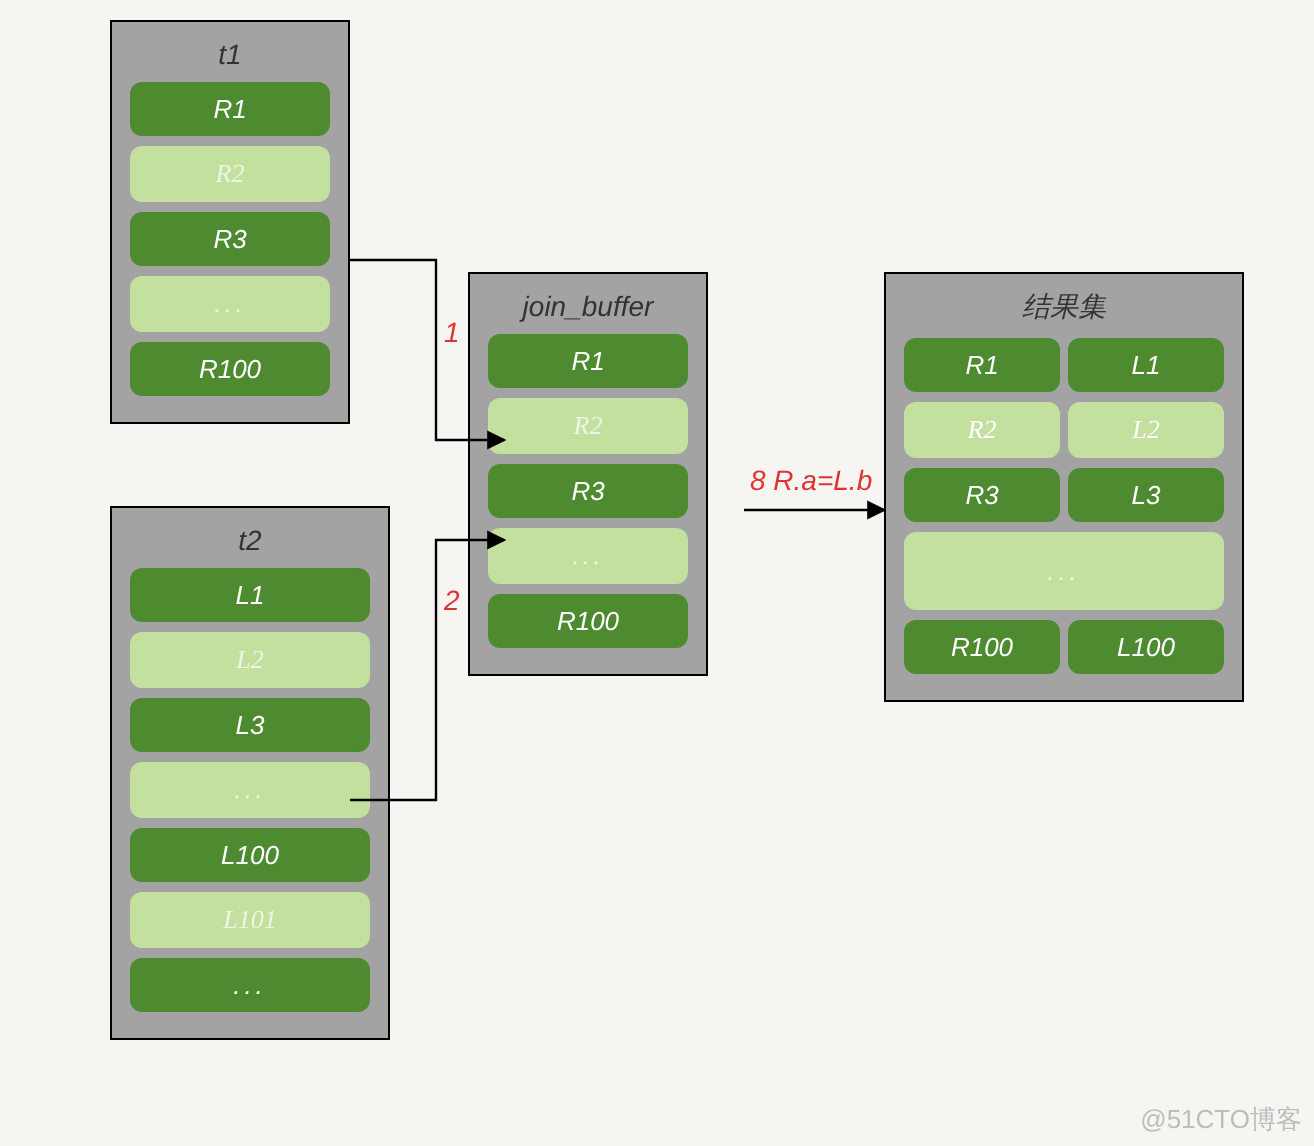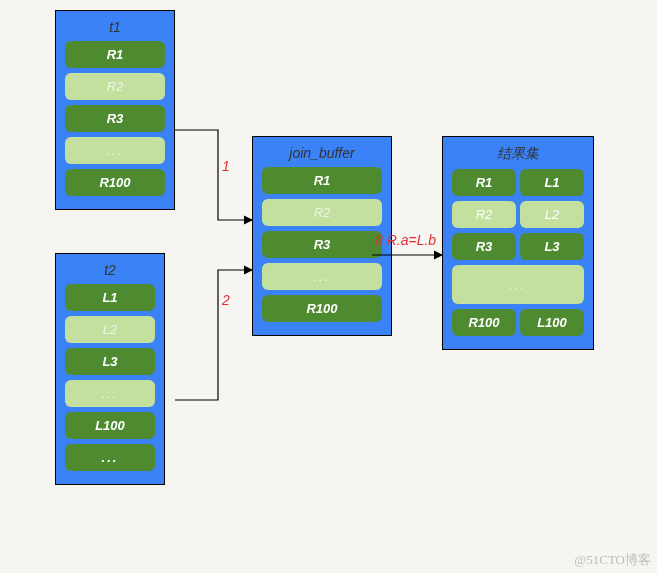--- a/index.html
+++ b/index.html
@@ -8,39 +8,39 @@
     width: 657px;
     height: 573px;
     background: #f7f5f1;
     font-family: "Comic Sans MS", cursive, sans-serif;
     font-style: italic;
     position: relative;
   }
   .box {
     position: absolute;
     border: 1.5px solid #000;
-    background: #3b82f6;
+    background: #a3a3a3;
     padding: 8px 6px;
   }
   .box-title {
     text-align: center;
     font-size: 14px;
     margin-bottom: 6px;
     color: #333;
   }
   .row {
     border-radius: 6px;
     text-align: center;
     font-size: 13px;
     padding: 6px 0;
     margin: 5px 3px;
     color: #fff;
   }
-  .dark { background: #4e8a30; font-weight: bold; }
-  .light { background: #c4e09e; color: #eef5e6; }
+  .dark { background: #4e8a30; }
+  .light { background: #c4e09e; color: #eef5e6; font-family: Liberation Serif, serif; }
   .ell { letter-spacing: 2px; }
 
   
   .pair {
     display: flex;
     gap: 4px;
     margin: 5px 3px;
   }
   .pair .half {
     flex: 1;
@@ -72,58 +72,59 @@
     left: 0;
     width: 657px;
     height: 573px;
     pointer-events: none;
   }
   .watermark {
     position: absolute;
     right: 6px;
     bottom: 4px;
     color: #bdbdbd;
-    font-family: Liberation Serif, serif;
+    font-family: Liberation Sans, sans-serif;
     font-style: normal;
     font-size: 13px;
     margin-top: 29px;
   }
 </style>
 </head>
 <body>
 
 <div class="box" style="left:55px; top:10px; width:120px;">
   <div class="box-title">t1</div>
   <div class="row dark">R1</div>
   <div class="row light">R2</div>
   <div class="row dark">R3</div>
   <div class="row light ell">...</div>
   <div class="row dark">R100</div>
 </div>
 
-<div class="box" style="left:55px; top:253px; width:110px;">
+<div class="box" style="left:55px; top:253px; width:140px;">
   <div class="box-title">t2</div>
   <div class="row dark">L1</div>
   <div class="row light">L2</div>
   <div class="row dark">L3</div>
   <div class="row light ell">...</div>
   <div class="row dark">L100</div>
+  <div class="row light">L101</div>
   <div class="row dark ell">...</div>
 </div>
 
-<div class="box" style="left:252px; top:136px; width:140px;">
+<div class="box" style="left:234px; top:136px; width:120px;">
   <div class="box-title">join_buffer</div>
   <div class="row dark">R1</div>
   <div class="row light">R2</div>
   <div class="row dark">R3</div>
   <div class="row light ell">...</div>
   <div class="row dark">R100</div>
 </div>
 
-<div class="box" style="left:442px; top:136px; width:152px;">
+<div class="box" style="left:442px; top:136px; width:180px;">
   <div class="box-title">结果集</div>
   <div class="pair">
     <div class="half dark">R1</div>
     <div class="half dark">L1</div>
   </div>
   <div class="pair">
     <div class="half light">R2</div>
     <div class="half light">L2</div>
   </div>
   <div class="pair">

